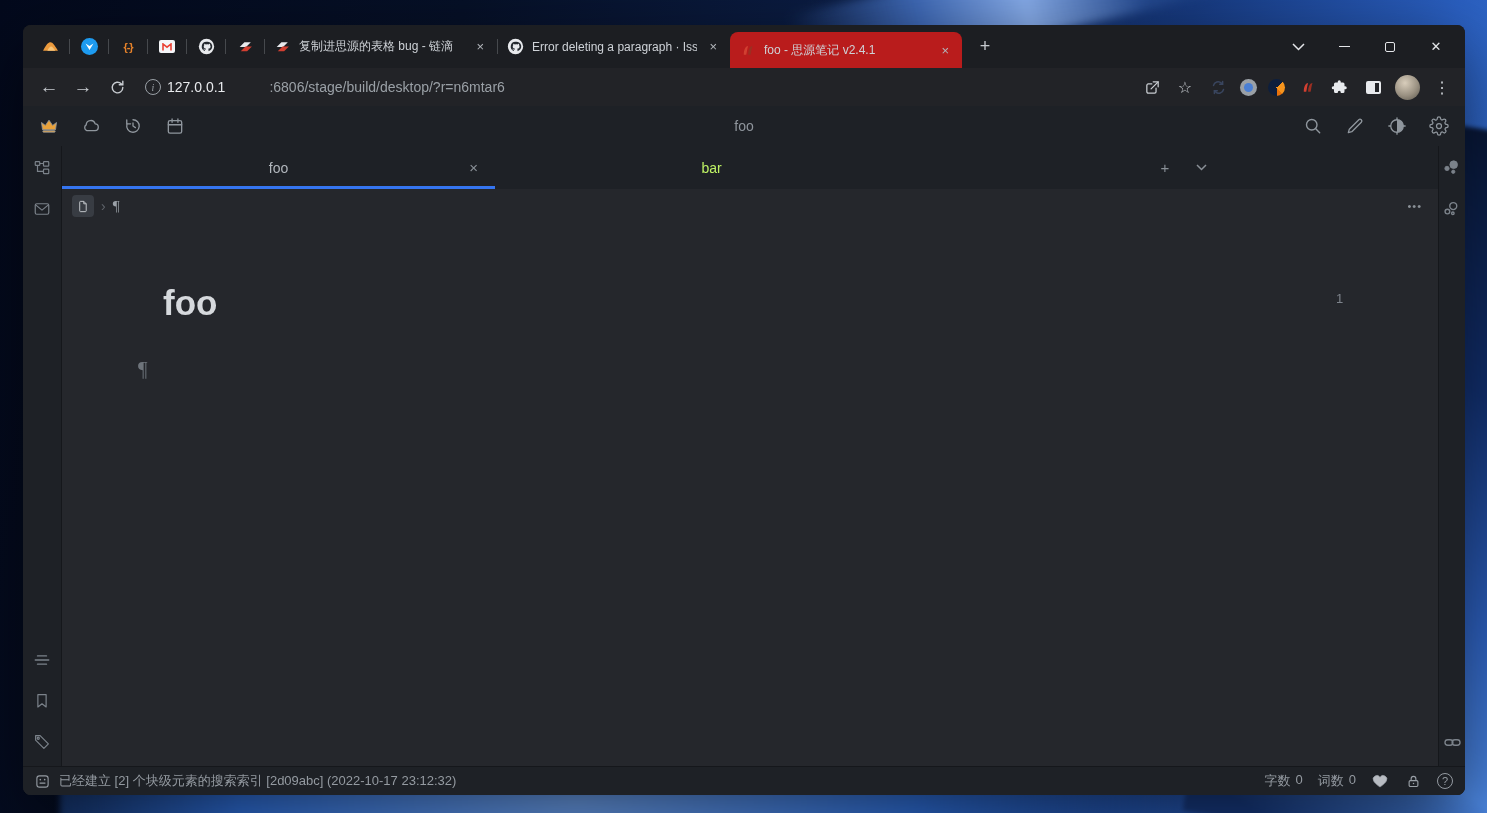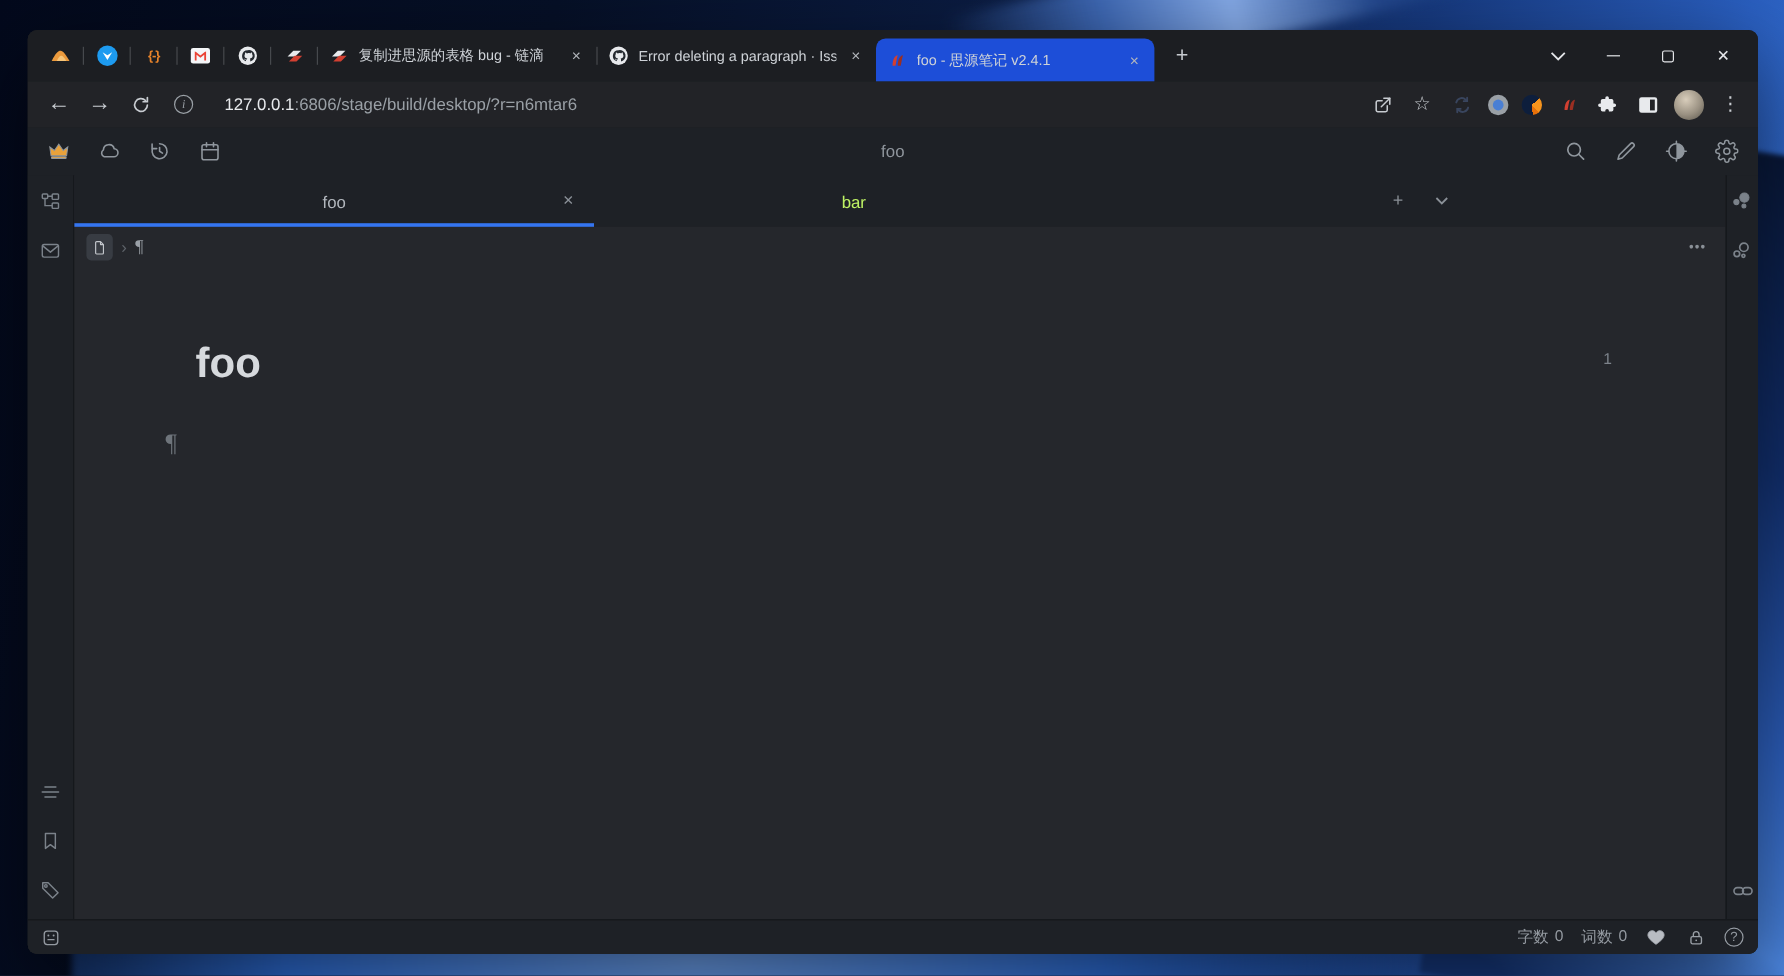--- a/index.html
+++ b/index.html
@@ -23,21 +23,21 @@
     transform: rotate(9deg); filter: blur(2px); }
   
   .window { position:absolute; left:23px; top:25px; width:1442px; height:770px;
     border-radius:8px; overflow:hidden; background:#202124;
     box-shadow: 0 24px 70px rgba(0,0,0,.55); display:flex; flex-direction:column; }
   
   .titlebar { height:43px; background:#1c1e22; display:flex; align-items:center; padding-left:8px; flex:none; }
   .pin { width:38px; height:34px; display:flex; align-items:center; justify-content:center; flex:none; }
   .tsep { width:1px; height:15px; background:#46494d; flex:none; }
   .ctab { width:232px; height:34px; display:flex; align-items:center; gap:8px; padding:0 9px; flex:none; }
-  .ctab.active { background:#1d4ed8; border-radius:8px 8px 0 0; height:36px; align-self:flex-end; }
+  .ctab.active { background:#b91c1c; border-radius:8px 8px 0 0; height:36px; align-self:flex-end; }
   .ctab-title { flex:1; font-size:12px; color:#ced2d7; white-space:nowrap; overflow:hidden; }
   .ctab-close { font-size:13px; color:#b3b7bc; line-height:1; padding:1px 4px; }
   .newtab { font-size:18px; color:#c6cacf; width:30px; height:30px; display:flex; align-items:center;
     justify-content:center; margin-left:8px; }
   .wctrls { margin-left:auto; display:flex; align-self:stretch; padding-right:6px; }
   .wc { width:46px; display:flex; align-items:center; justify-content:center; color:#e4e6e9; font-size:13px; }
   .wc svg { stroke:#e4e6e9; }
   .min-glyph { width:11px; height:1.4px; background:#e4e6e9; }
   .max-glyph { width:10px; height:10px; border:1.4px solid #e4e6e9; border-radius:2px; }
   
@@ -58,22 +58,22 @@
     background: radial-gradient(circle at 40% 32%, #d8cdbb, #9a9182 55%, #5f5a50 95%); }
   
   .chrome-toolbar { height:38px; background:#222327; display:flex; align-items:center;
     padding:0 10px; gap:2px; flex:none; }
   .nav-btn { width:32px; height:30px; display:flex; align-items:center; justify-content:center;
     color:#c8ccd1; font-size:19px; border-radius:50%; }
   .info-circle { width:16px; height:16px; border:1.4px solid #9aa0a6; border-radius:50%; color:#9aa0a6;
     font-size:10px; display:flex; align-items:center; justify-content:center;
     font-family:"Liberation Serif",serif; font-style:italic; margin:0 4px 0 10px; }
   .url { font-size:14px; display:flex; align-items:baseline; white-space:nowrap; }
-  .url-host { color:#e8eaed;margin-left:20px; }
-  .url-path { color:#9aa0a6; }
+  .url-host { color:#e8eaed; }
+  .url-path { color:#9aa0a6;margin-left:44px; }
   .tb-right { margin-left:auto; display:flex; align-items:center; gap:11px; padding-right:2px; }
   .tb-ic { display:flex; align-items:center; justify-content:center; width:22px; height:22px;
     color:#c8ccd1; font-size:16px; }
   
   .app { flex:1; display:flex; flex-direction:column; background:#1e2126; min-height:0; }
   .app-toolbar { height:40px; display:flex; align-items:center; padding:0 12px; position:relative; flex:none; }
   .at-group { display:flex; gap:14px; }
   .icon-btn { width:28px; height:28px; display:flex; align-items:center; justify-content:center; border-radius:4px; }
   .icon-btn svg { stroke:#8f969d; }
   .at-title { position:absolute; left:50%; transform:translateX(-50%); color:#8f959c; font-size:14px; }
@@ -440,20 +440,21 @@
 
     <div class="statusbar">
       <span class="sb-icon">
         <svg width="15" height="15" viewBox="0 0 24 24" fill="none" stroke-width="1.8">
           <rect x="3" y="3" width="18" height="18" rx="4"></rect>
           <circle cx="8.5" cy="9" r="1.3" fill="#949aa1" stroke="none"></circle>
           <circle cx="15.5" cy="9" r="1.3" fill="#949aa1" stroke="none"></circle>
           <path d="M8 14.5h8" stroke-linecap="round"></path>
         </svg>
       </span>
+      <span>已经建立 [2] 个块级元素的搜索索引 [2d09abc] (2022-10-17 23:12:32)</span>
       <div class="sb-right">
         <span class="sb-count">
           <span>字数</span>
           <span>0</span>
         </span>
         <span class="sb-count">
           <span>词数</span>
           <span>0</span>
         </span>
         <span class="sb-btn">

